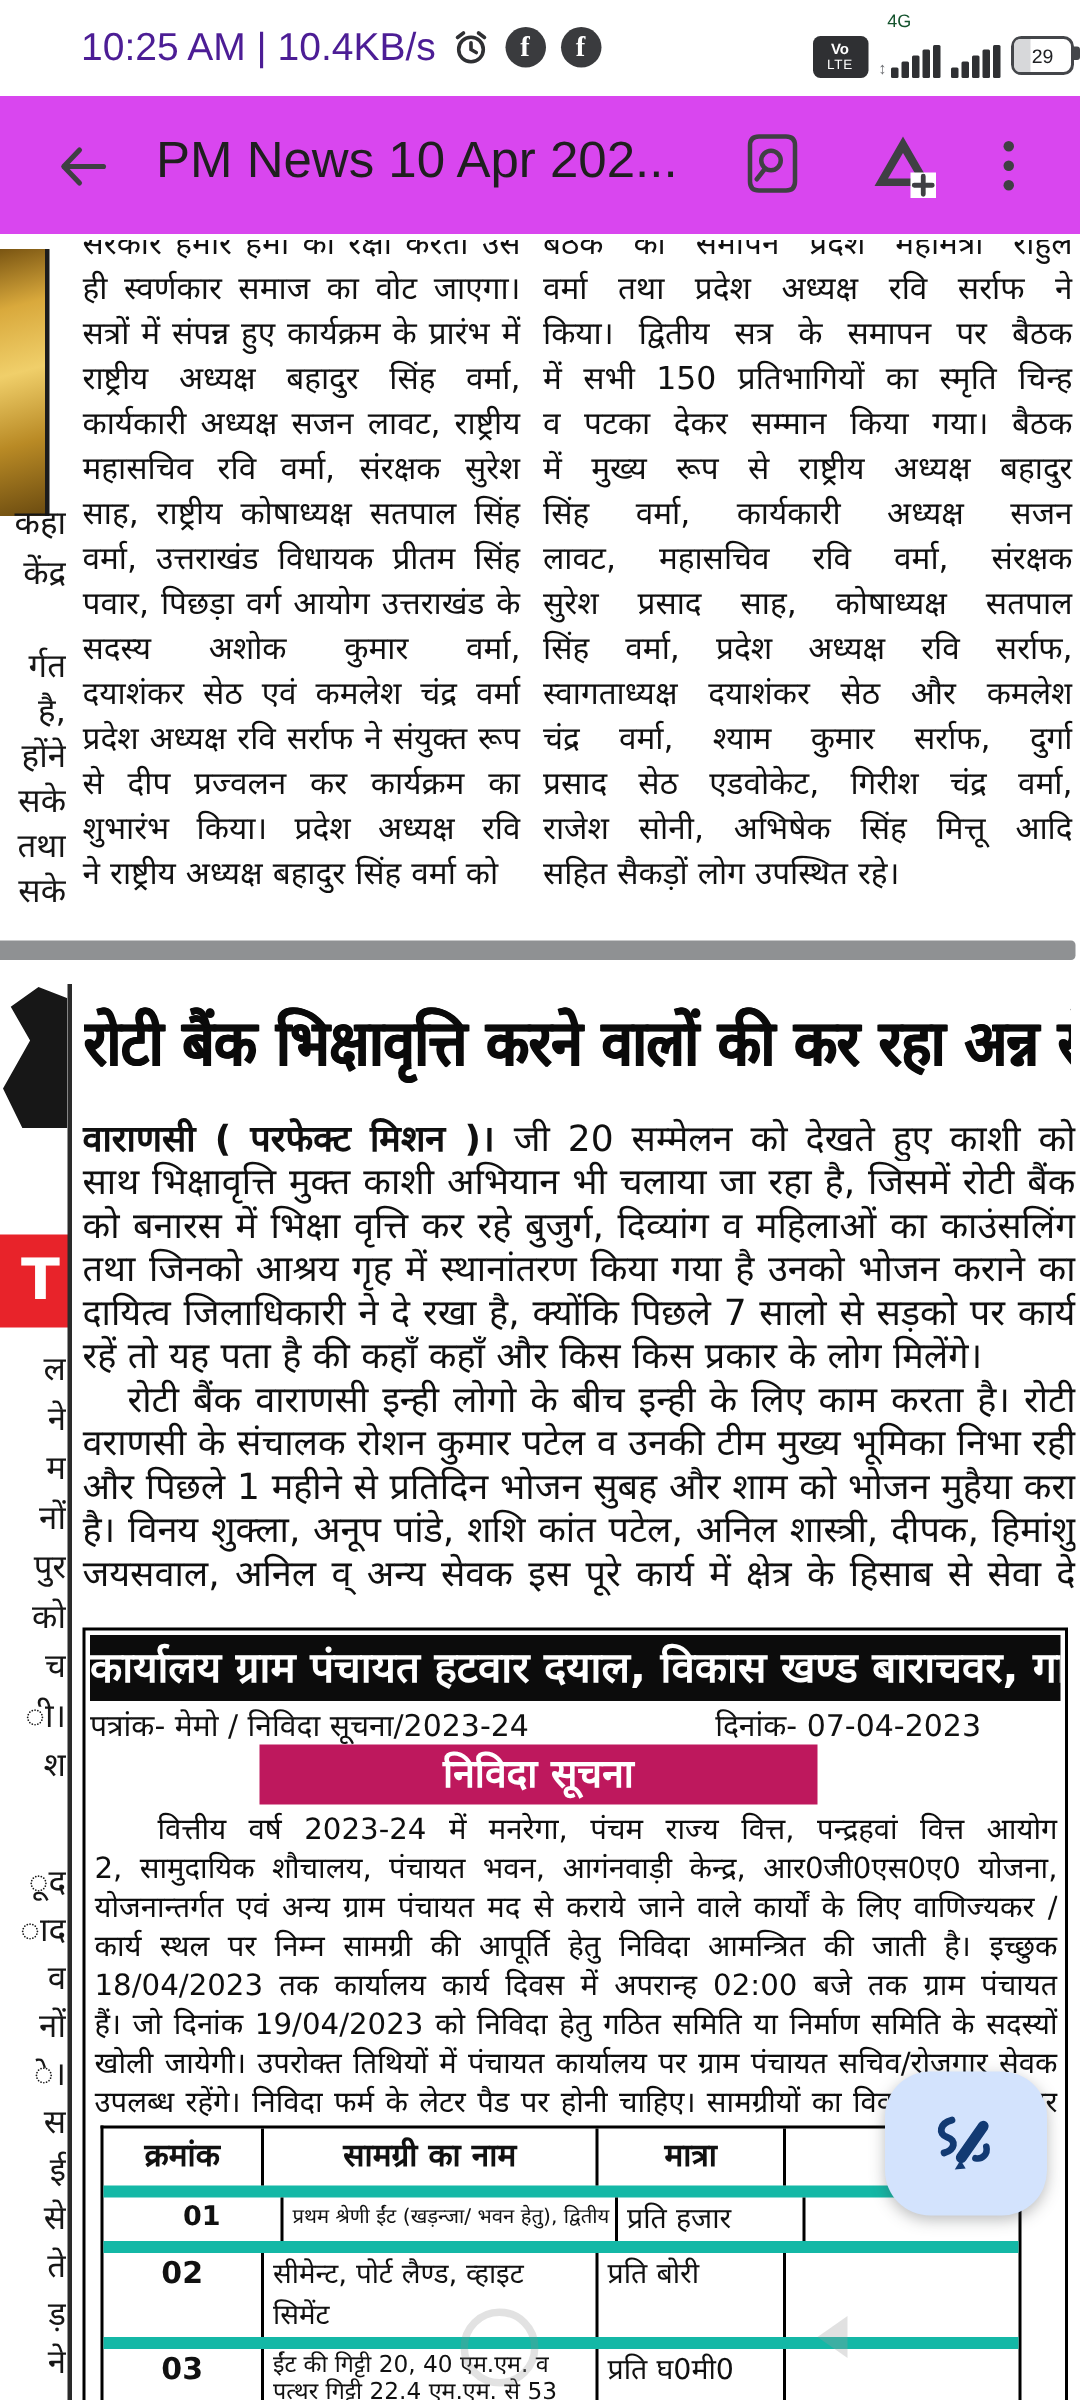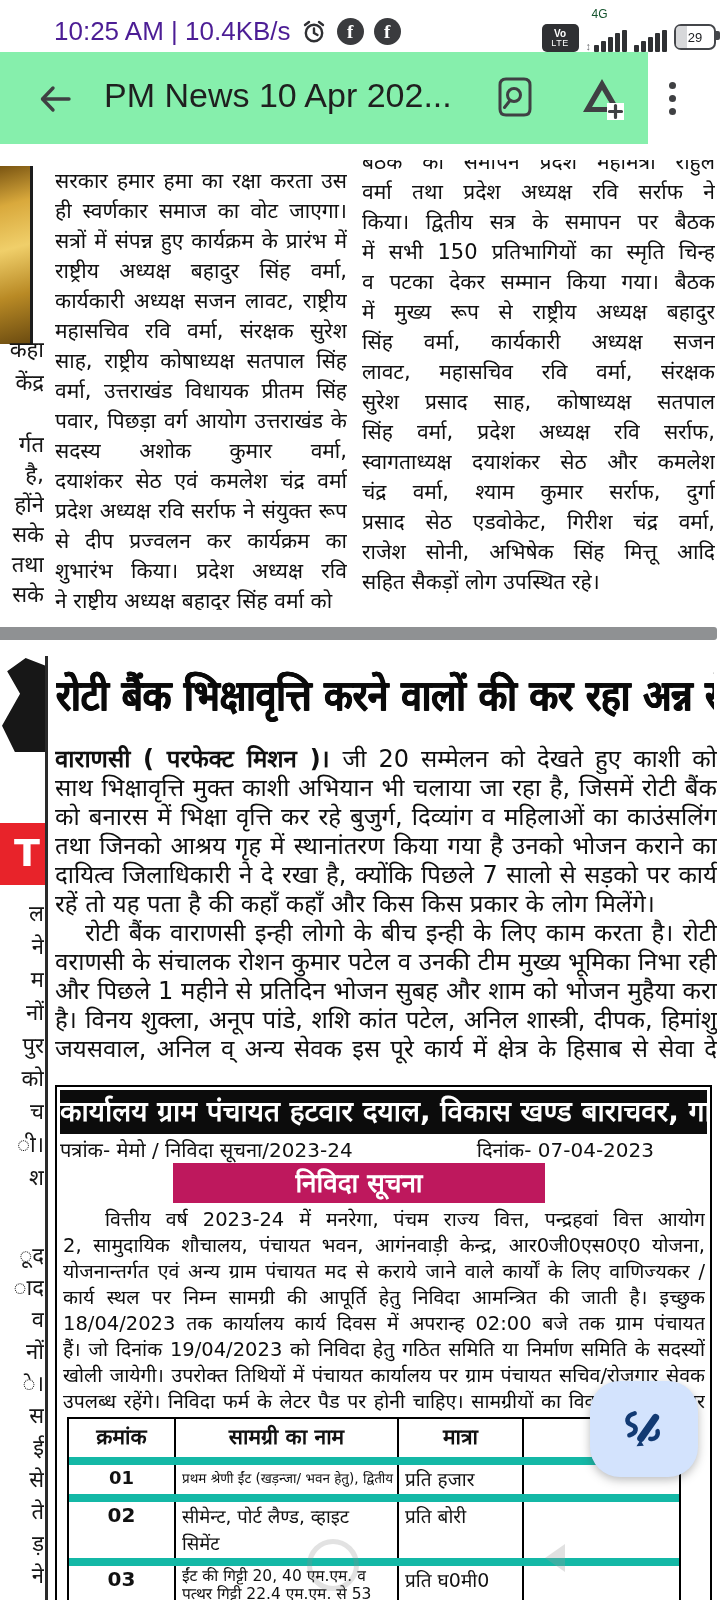--- a/index.html
+++ b/index.html
@@ -24,21 +24,21 @@
   .net .updn{font-size:11px;color:#6d6f73;margin-right:1px;}
   .bars{display:inline-flex;align-items:flex-end;gap:2px;}
   .bars i{display:block;width:5px;background:#2f3033;border-radius:1px;}
   .battery{position:relative;width:38px;height:22px;border:2px solid #44464a;border-radius:7px;
            display:flex;align-items:center;justify-content:center;margin-bottom:2px;background:#fff;}
   .battery::before{content:"";position:absolute;left:0;top:0;bottom:0;width:30%;background:#d7d8da;border-radius:4px 0 0 4px;}
   .battery::after{content:"";position:absolute;right:-6px;top:5px;width:4px;height:9px;background:#44464a;border-radius:0 2px 2px 0;}
   .battery span{position:relative;font-size:13px;color:#202124;z-index:1;}
 
   
-  .appbar{position:absolute;top:52px;left:0;width:648px;height:92px;background:#86efac;}
+  .appbar{position:absolute;top:64px;left:0;width:720px;height:92px;background:#d946ef;}
   .appbar svg{display:block;}
   .ab-back{position:absolute;left:34px;top:26px;width:42px;height:42px;}
   .ab-title{position:absolute;left:104px;top:24px;font-size:34px;color:#1f1f1f;white-space:nowrap;}
   .ab-find{position:absolute;left:492px;top:22px;width:46px;height:46px;}
   .ab-drive{position:absolute;left:580px;top:24px;width:44px;height:44px;}
   .ab-menu{position:absolute;left:652px;top:24px;width:40px;height:44px;display:flex;flex-direction:column;
            align-items:center;justify-content:center;gap:6px;}
   .ab-menu i{width:7px;height:7px;border-radius:50%;background:#3f4043;}
 
   
@@ -52,21 +52,21 @@
      clip-path:polygon(55% 0,100% 8%,100% 100%,30% 100%,0 72%,42% 38%,12% 14%);}
   .red-block{position:absolute;left:0;top:667px;width:46px;height:62px;background:#e8232a;
      color:#fff;font-weight:bold;font-size:38px;line-height:60px;text-align:right;padding-right:6px;box-sizing:border-box;}
   .vrule{position:absolute;left:45px;top:500px;width:3px;height:944px;background:#2a2a2a;}
   .frag-group{position:absolute;left:0;width:44px;text-align:right;font-size:22px;color:#161616;}
   .frag{overflow:hidden;white-space:nowrap;}
 
   
   .article1{position:absolute;left:0;top:4px;width:720px;height:450px;overflow:hidden;}
   .col{position:absolute;top:-13px;font-size:21px;color:#101010;}
-  .col-left{left:55px;width:292px;margin-top:19px;}
+  .col-left{left:55px;width:292px;}
   .col-right{left:362px;width:353px;}
   .cline{height:30px;line-height:30px;overflow:hidden;text-align:justify;text-align-last:justify;}
   .col .cline:last-of-type{text-align-last:left;}
 
   .sep-bar{position:absolute;left:0;top:471px;width:717px;height:13px;background:#8f9193;border-radius:0 3px 3px 0;}
 
   
   .headline{position:absolute;left:56px;top:504px;width:658px;height:72px;overflow:hidden;}
   .headline span{display:inline-block;white-space:nowrap;transform:scaleX(.88);transform-origin:left center;
      font-size:42px;font-weight:bold;line-height:72px;color:#0a0a0a;
@@ -92,21 +92,21 @@
   .n-body div.nline:last-of-type{text-align-last:left;}
 
   
   .ttable{margin:2px 0 0 10px;width:614px;border:2px solid #000;border-bottom:none;box-sizing:border-box;}
   .trow{display:grid;grid-template-columns:105px 223px 125px 1fr;border-bottom:8px solid #14b8a6;}
   .tcell{border-left:2px solid #000;padding:1px 6px;box-sizing:border-box;overflow:hidden;}
   .tcell:first-child{border-left:none;text-align:center;font-weight:bold;font-size:20px;}
   .thead .tcell{font-weight:bold;font-size:21px;text-align:center;line-height:36px;height:38px;padding:0 2px;}
   .c-name{font-size:18.5px;line-height:27px;}
   .c-qty{font-size:19px;line-height:27px;}
-  .trow.small1{min-height:26px;} .trow.small1 .c-name{font-size:13.5px;line-height:24px;white-space:nowrap;}
+  .trow.small1{min-height:26px;padding-left:13px;} .trow.small1 .c-name{font-size:13.5px;line-height:24px;white-space:nowrap;}
   .trow.small1 .tcell:first-child{font-size:18px;line-height:24px;}
   .trow.small2 .c-name{font-size:15.5px;line-height:17.5px;padding-top:2px;}
 
   
   .wm-circle{position:absolute;left:307px;top:1383px;width:42px;height:42px;border:5px solid #8a8a8a;
              border-radius:50%;opacity:.25;}
   .wm-arrow{position:absolute;left:545px;top:1388px;width:0;height:0;opacity:.3;
             border-top:14px solid transparent;border-bottom:14px solid transparent;border-right:20px solid #9a9a9a;}
 
   

